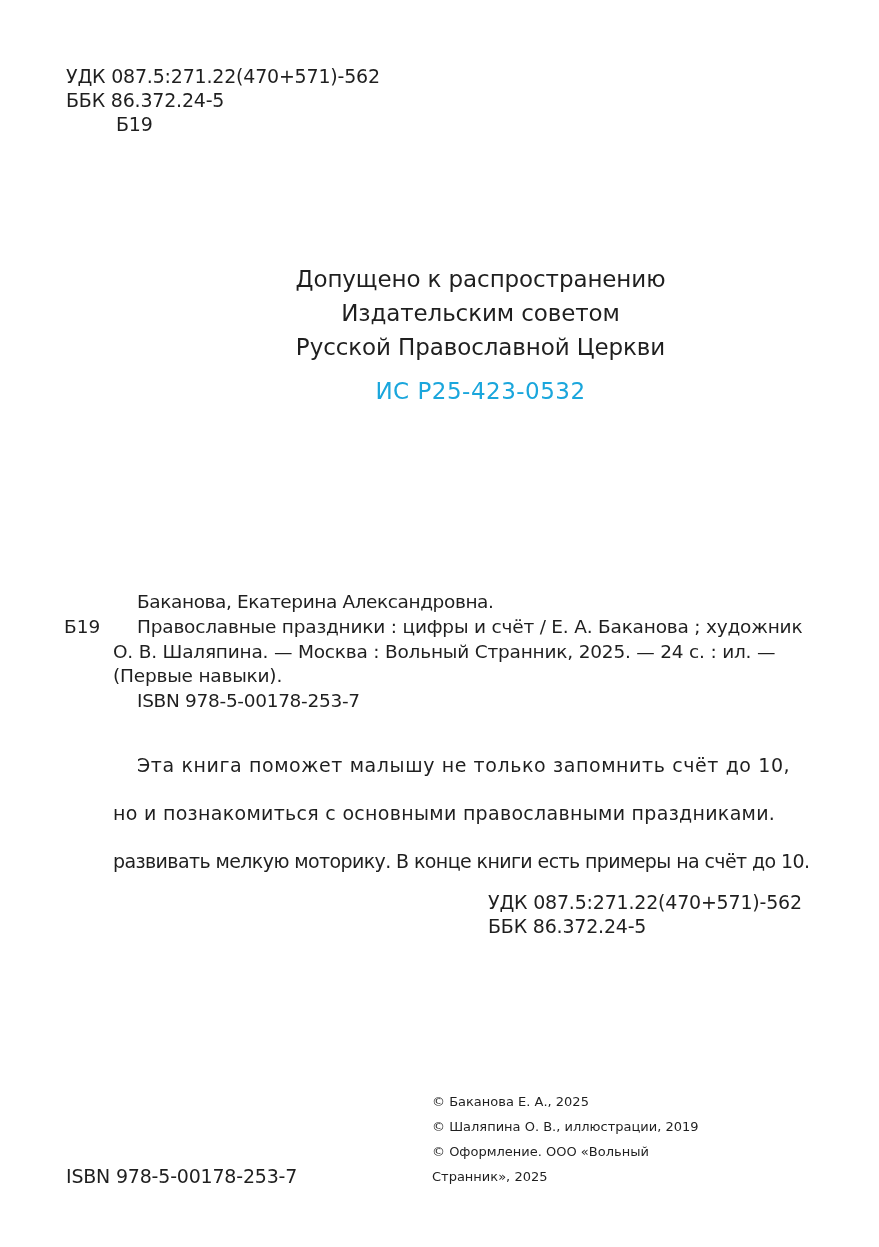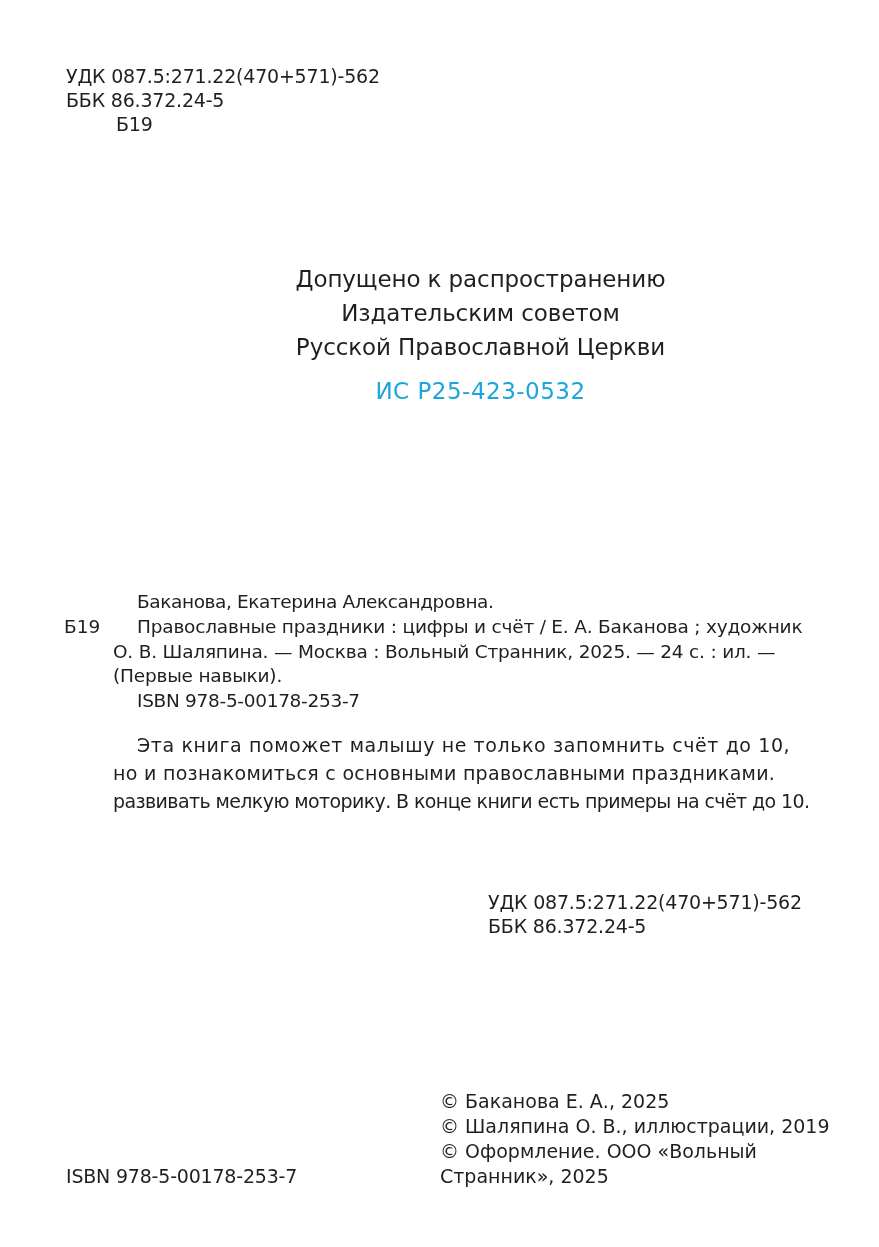--- a/index.html
+++ b/index.html
@@ -13,23 +13,23 @@
   .top-block { left: 66px; top: 64px; }
   .top-block .b19 { padding-left: 50px; }
   .approval { left: 0; width: 869px; top: 262px; text-align: center; font-size: 23px; line-height: 34px; letter-spacing: -0.1px; margin-left: 46px; }
   .approval .code { color: #1aa6dc; font-size: 23px; margin-top: 10px; letter-spacing: 0.5px; }
   .biblio { left: 64px; top: 590px; width: 750px; font-size: 18.5px; line-height: 24.5px; }
   .biblio .author { position: absolute; left: 73px; top: 0; font-weight: normal; white-space: nowrap; letter-spacing: -0.4px; }
   .biblio .code { position: absolute; left: 0; top: 25px; }
   .biblio .desc { position: absolute; left: 49px; top: 25px; width: 740px; white-space: normal; text-indent: 24px; letter-spacing: -0.2px; }
   .biblio .isbn { position: absolute; left: 73px; top: 99px; white-space: nowrap; letter-spacing: -0.3px; }
   .annotation { left: 113px; top: 731px; width: 700px; font-size: 19px; line-height: 28px; white-space: normal; }
-  .annotation .line { display: block; white-space: nowrap; }
+  .annotation .line { display: block; white-space: nowrap; margin-top: 20px; }
   .bottom-udc { left: 488px; top: 890px; }
-  .copyright { left: 432px; top: 1089px; font-size: 19px; line-height: 25px; margin-left: 8px; }
+  .copyright { left: 432px; top: 1089px; font-size: 13px; line-height: 25px; }
   .bottom-isbn { left: 66px; top: 1164px; }
 </style>
 </head>
 <body>
 
 <div class="abs t20 top-block">
   <div>УДК 087.5:271.22(470+571)-562</div>
   <div>ББК 86.372.24-5</div>
   <div class="b19">Б19</div>
 </div>

